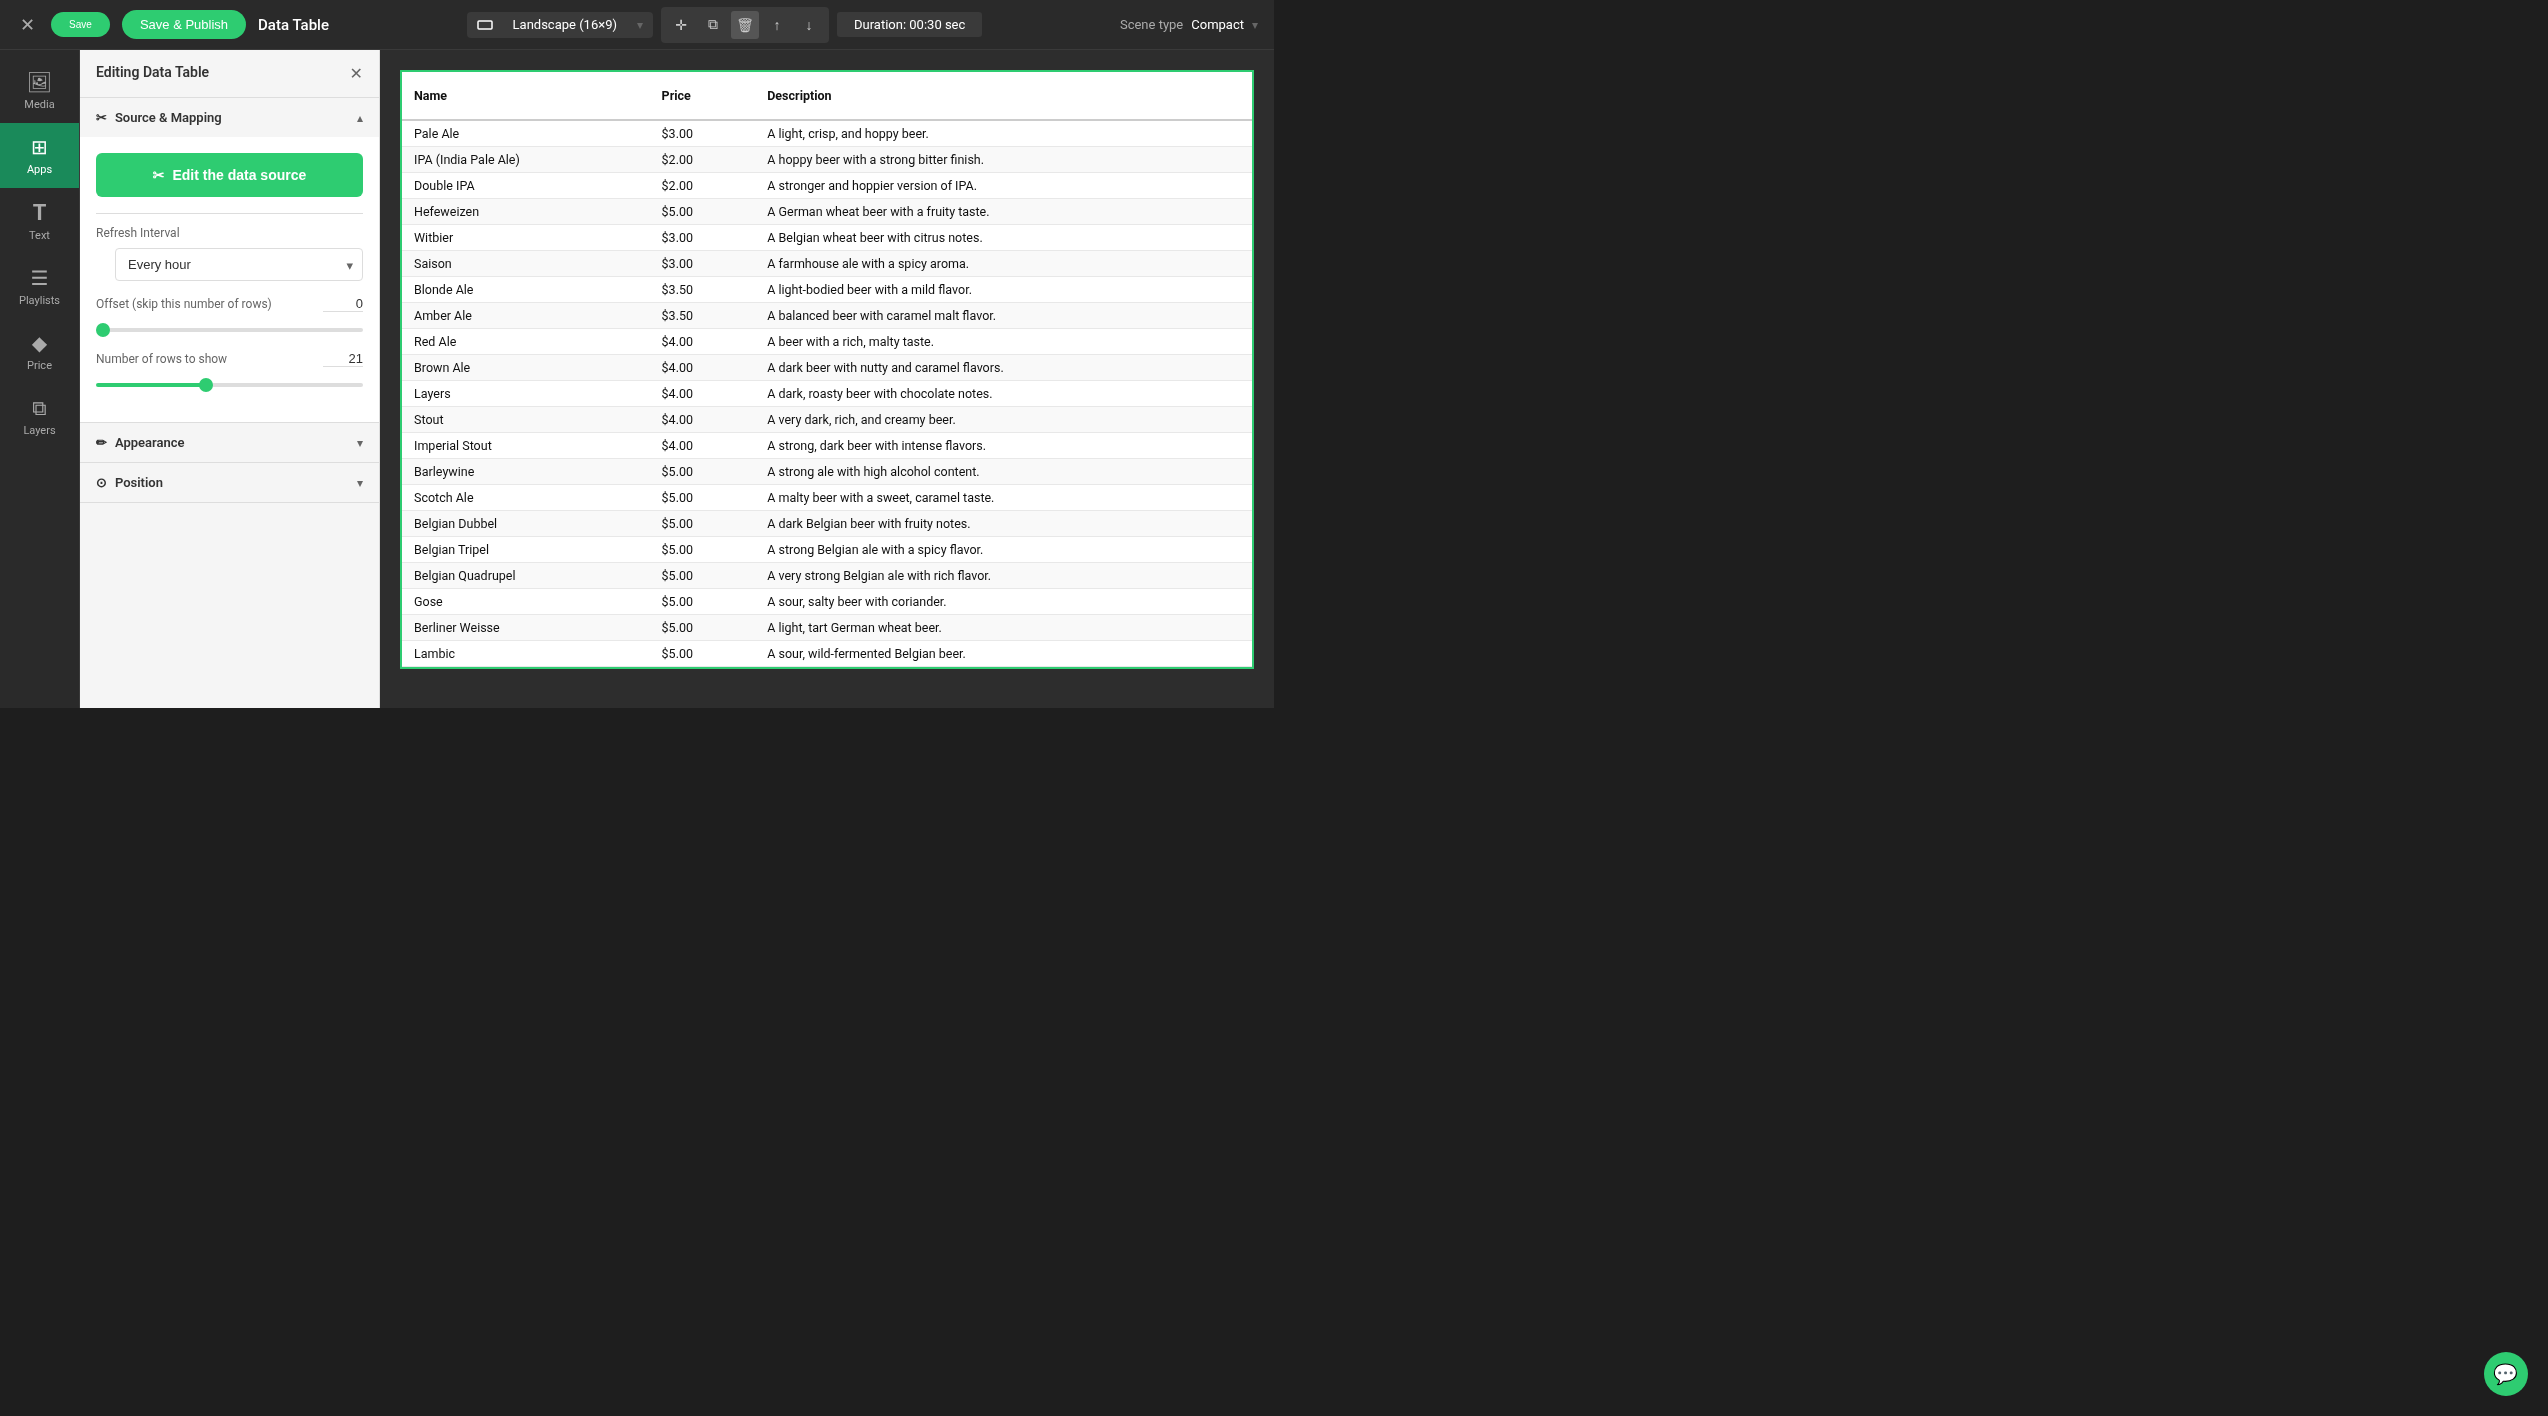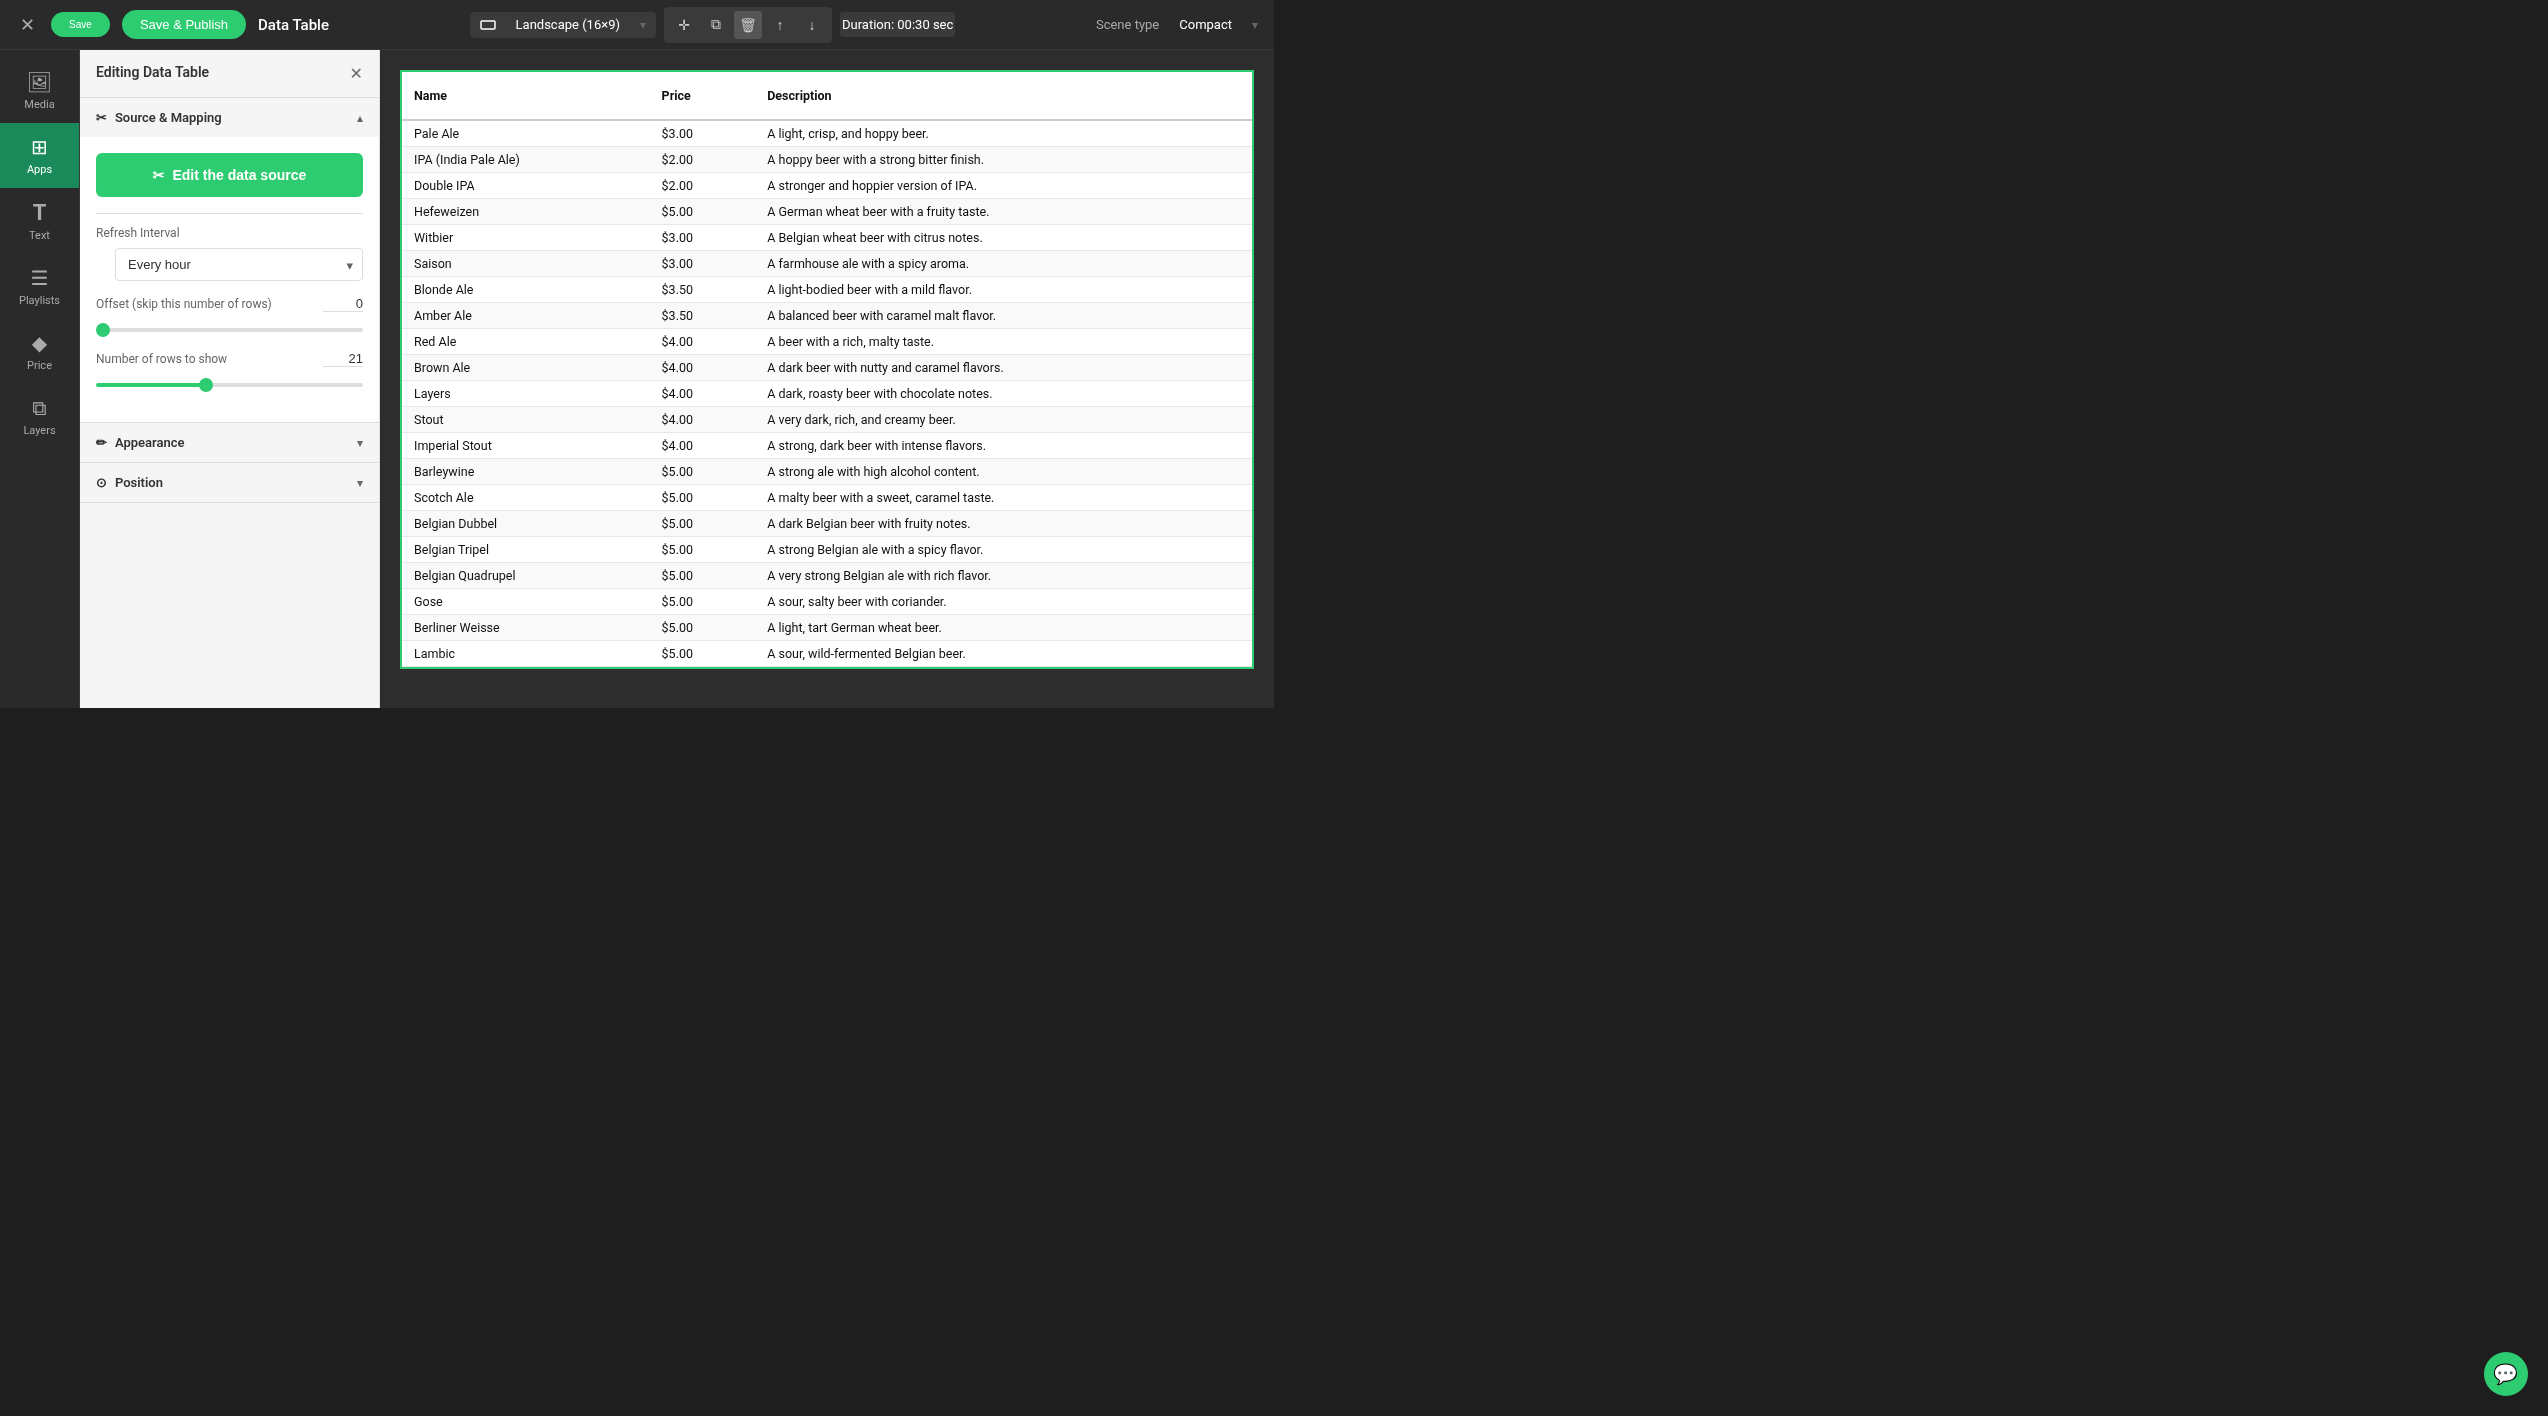--- a/index.html
+++ b/index.html
@@ -10,22 +10,22 @@
     .btn-close { background: none; border: none; color: #aaa; font-size: 18px; cursor: pointer; padding: 4px; }
     .btn-save { background: #2ecc71; color: #fff; border: none; border-radius: 20px; padding: 7px 18px; font-size: 10px; cursor: pointer; font-weight: 500; }
     .btn-save-publish { background: #2ecc71; color: #fff; border: none; border-radius: 20px; padding: 7px 18px; font-size: 13px; cursor: pointer; font-weight: 500; }
     .page-title { color: #fff; font-size: 15px; font-weight: 500; }
     .topbar-center { flex: 1; display: flex; align-items: center; justify-content: center; gap: 8px; }
     .landscape-badge { display: flex; align-items: center; gap: 20px; background: #3a3a3a; border-radius: 4px; padding: 5px 10px; font-size: 13px; }
     .landscape-badge svg { width: 16px; height: 16px; }
     .toolbar-icons { display: flex; gap: 4px; background: #3a3a3a; border-radius: 4px; padding: 4px 6px; }
     .toolbar-icon { width: 28px; height: 28px; display: flex; align-items: center; justify-content: center; cursor: pointer; border-radius: 3px; color: #ccc; font-size: 14px; }
     .toolbar-icon.delete { background: #555; }
-    .duration-badge { background: #3a3a3a; border-radius: 3px; padding: 5px 2px; font-size: 13px; }
-    .topbar-right { display: flex; align-items: center; gap: 20px; font-size: 13px; }
+    .duration-badge { background: #3a3a3a; border-radius: 3px; padding: 5px 17px; font-size: 13px; }
+    .topbar-right { display: flex; align-items: center; gap: 8px; font-size: 13px; }
     .scene-type { color: #aaa; }
     .scene-value { color: #fff; }
 
     
     .main { display: flex; height: calc(708px - 50px); }
 
     
     .sidebar { width: 80px; background: #2a2a2a; display: flex; flex-direction: column; align-items: center; padding-top: 8px; border-right: 1px solid #3a3a3a; }
     .sidebar-item { display: flex; flex-direction: column; align-items: center; padding: 12px 8px; cursor: pointer; width: 100%; color: #aaa; font-size: 11px; gap: 4px; }
     .sidebar-item.active { background: #1a8a5a; color: #fff; }

